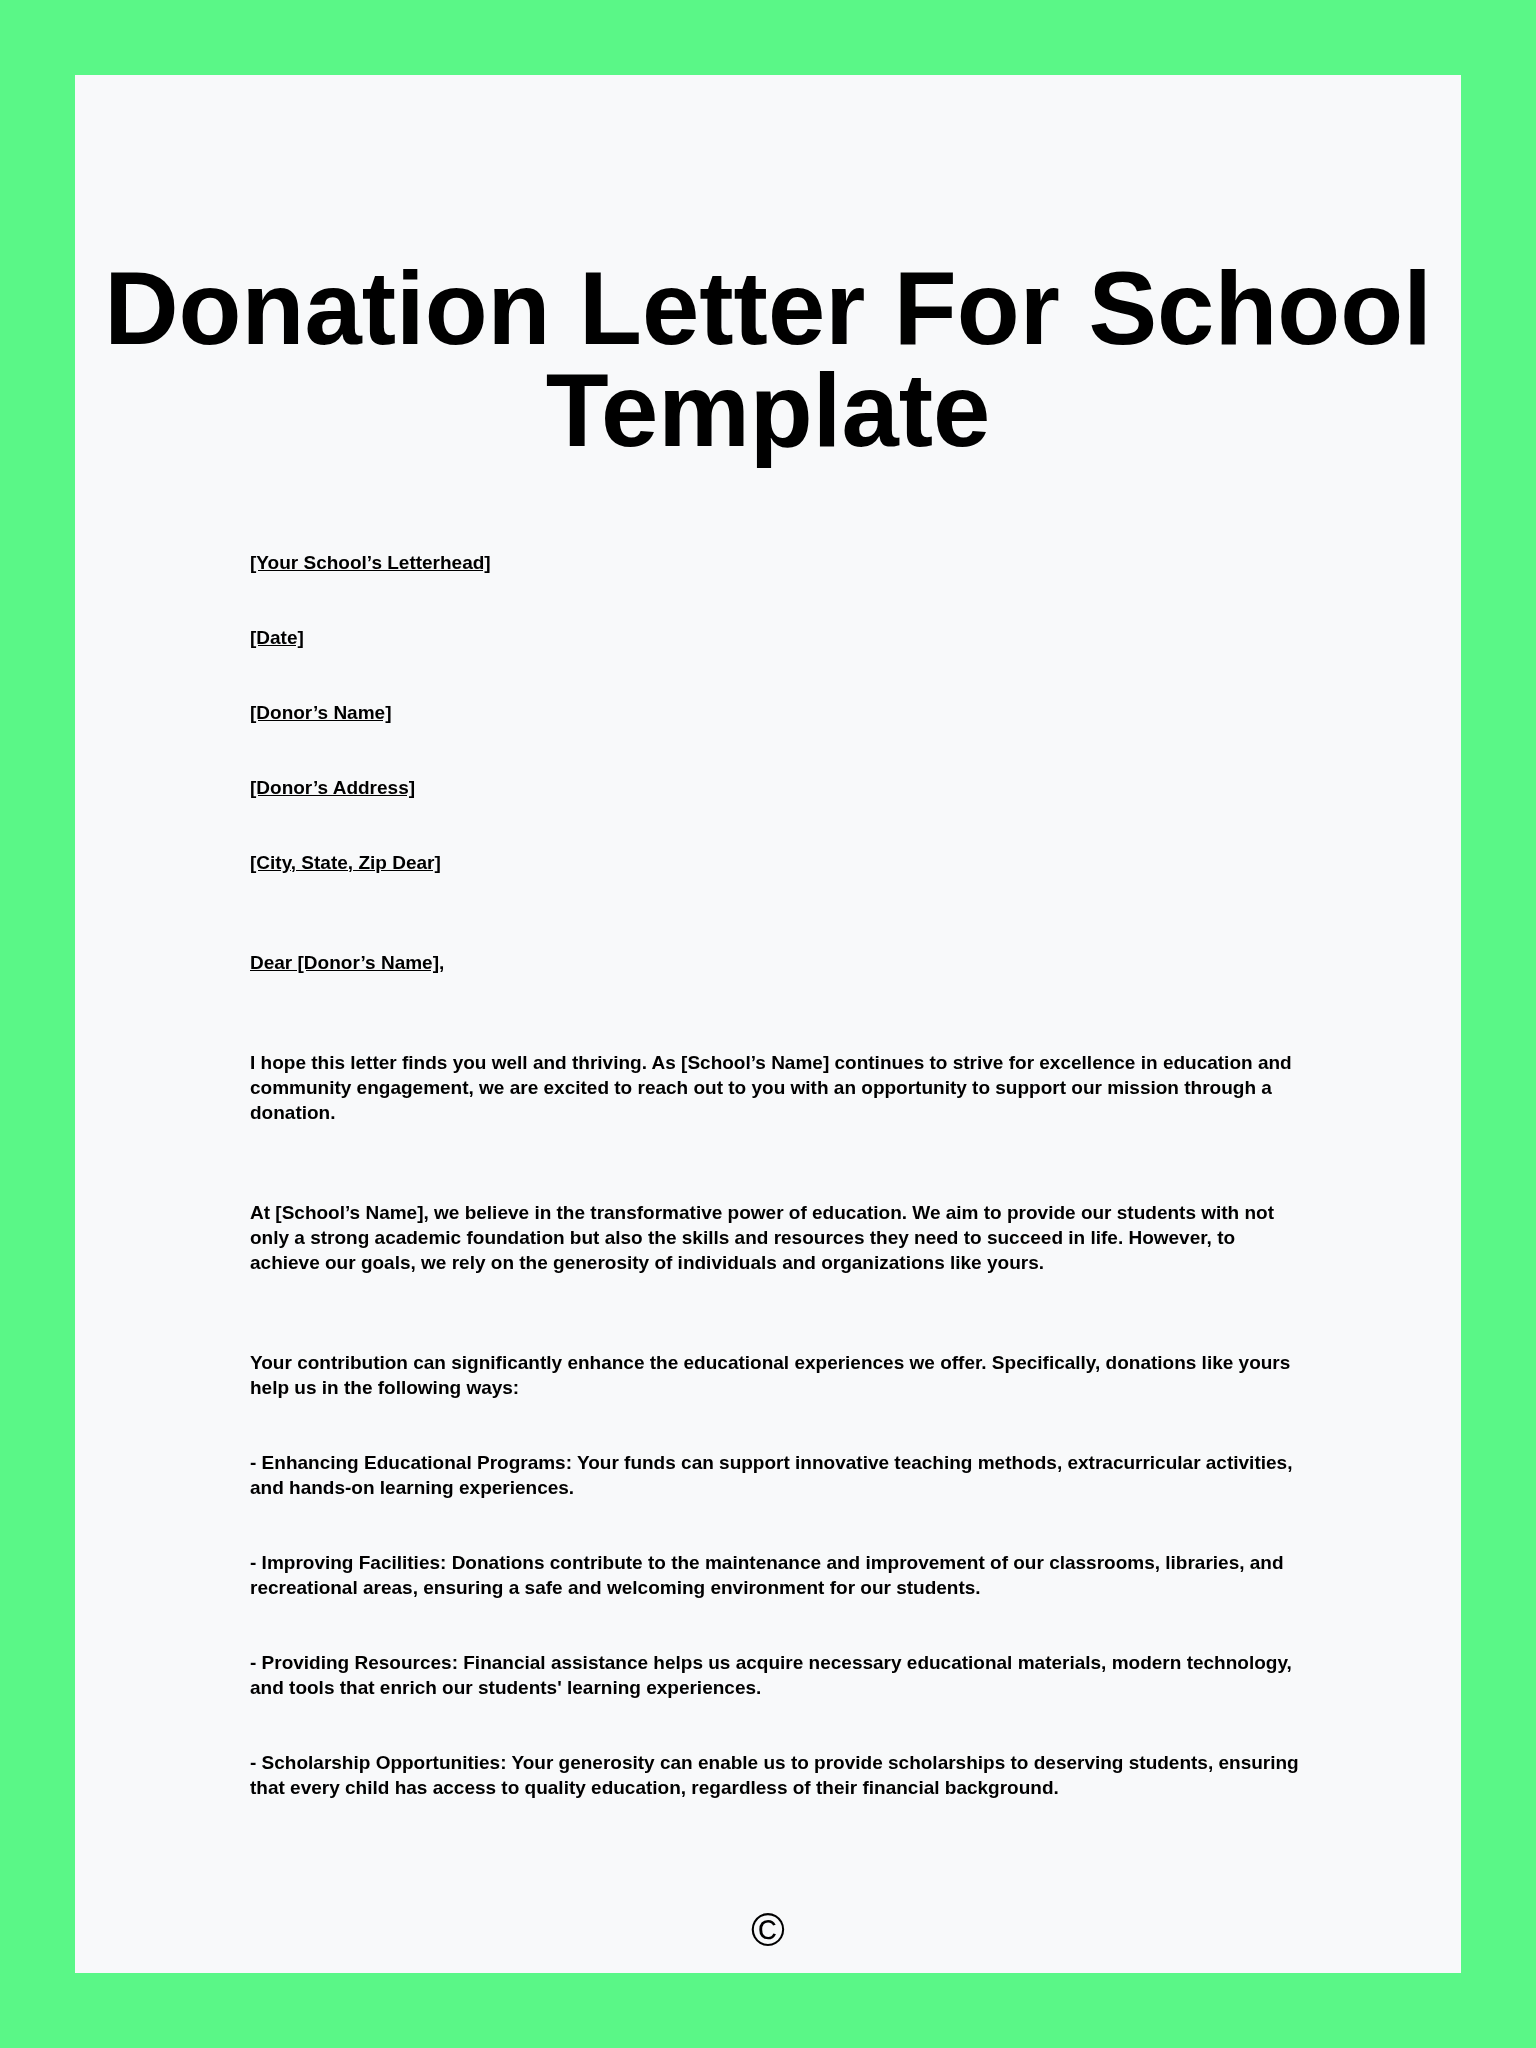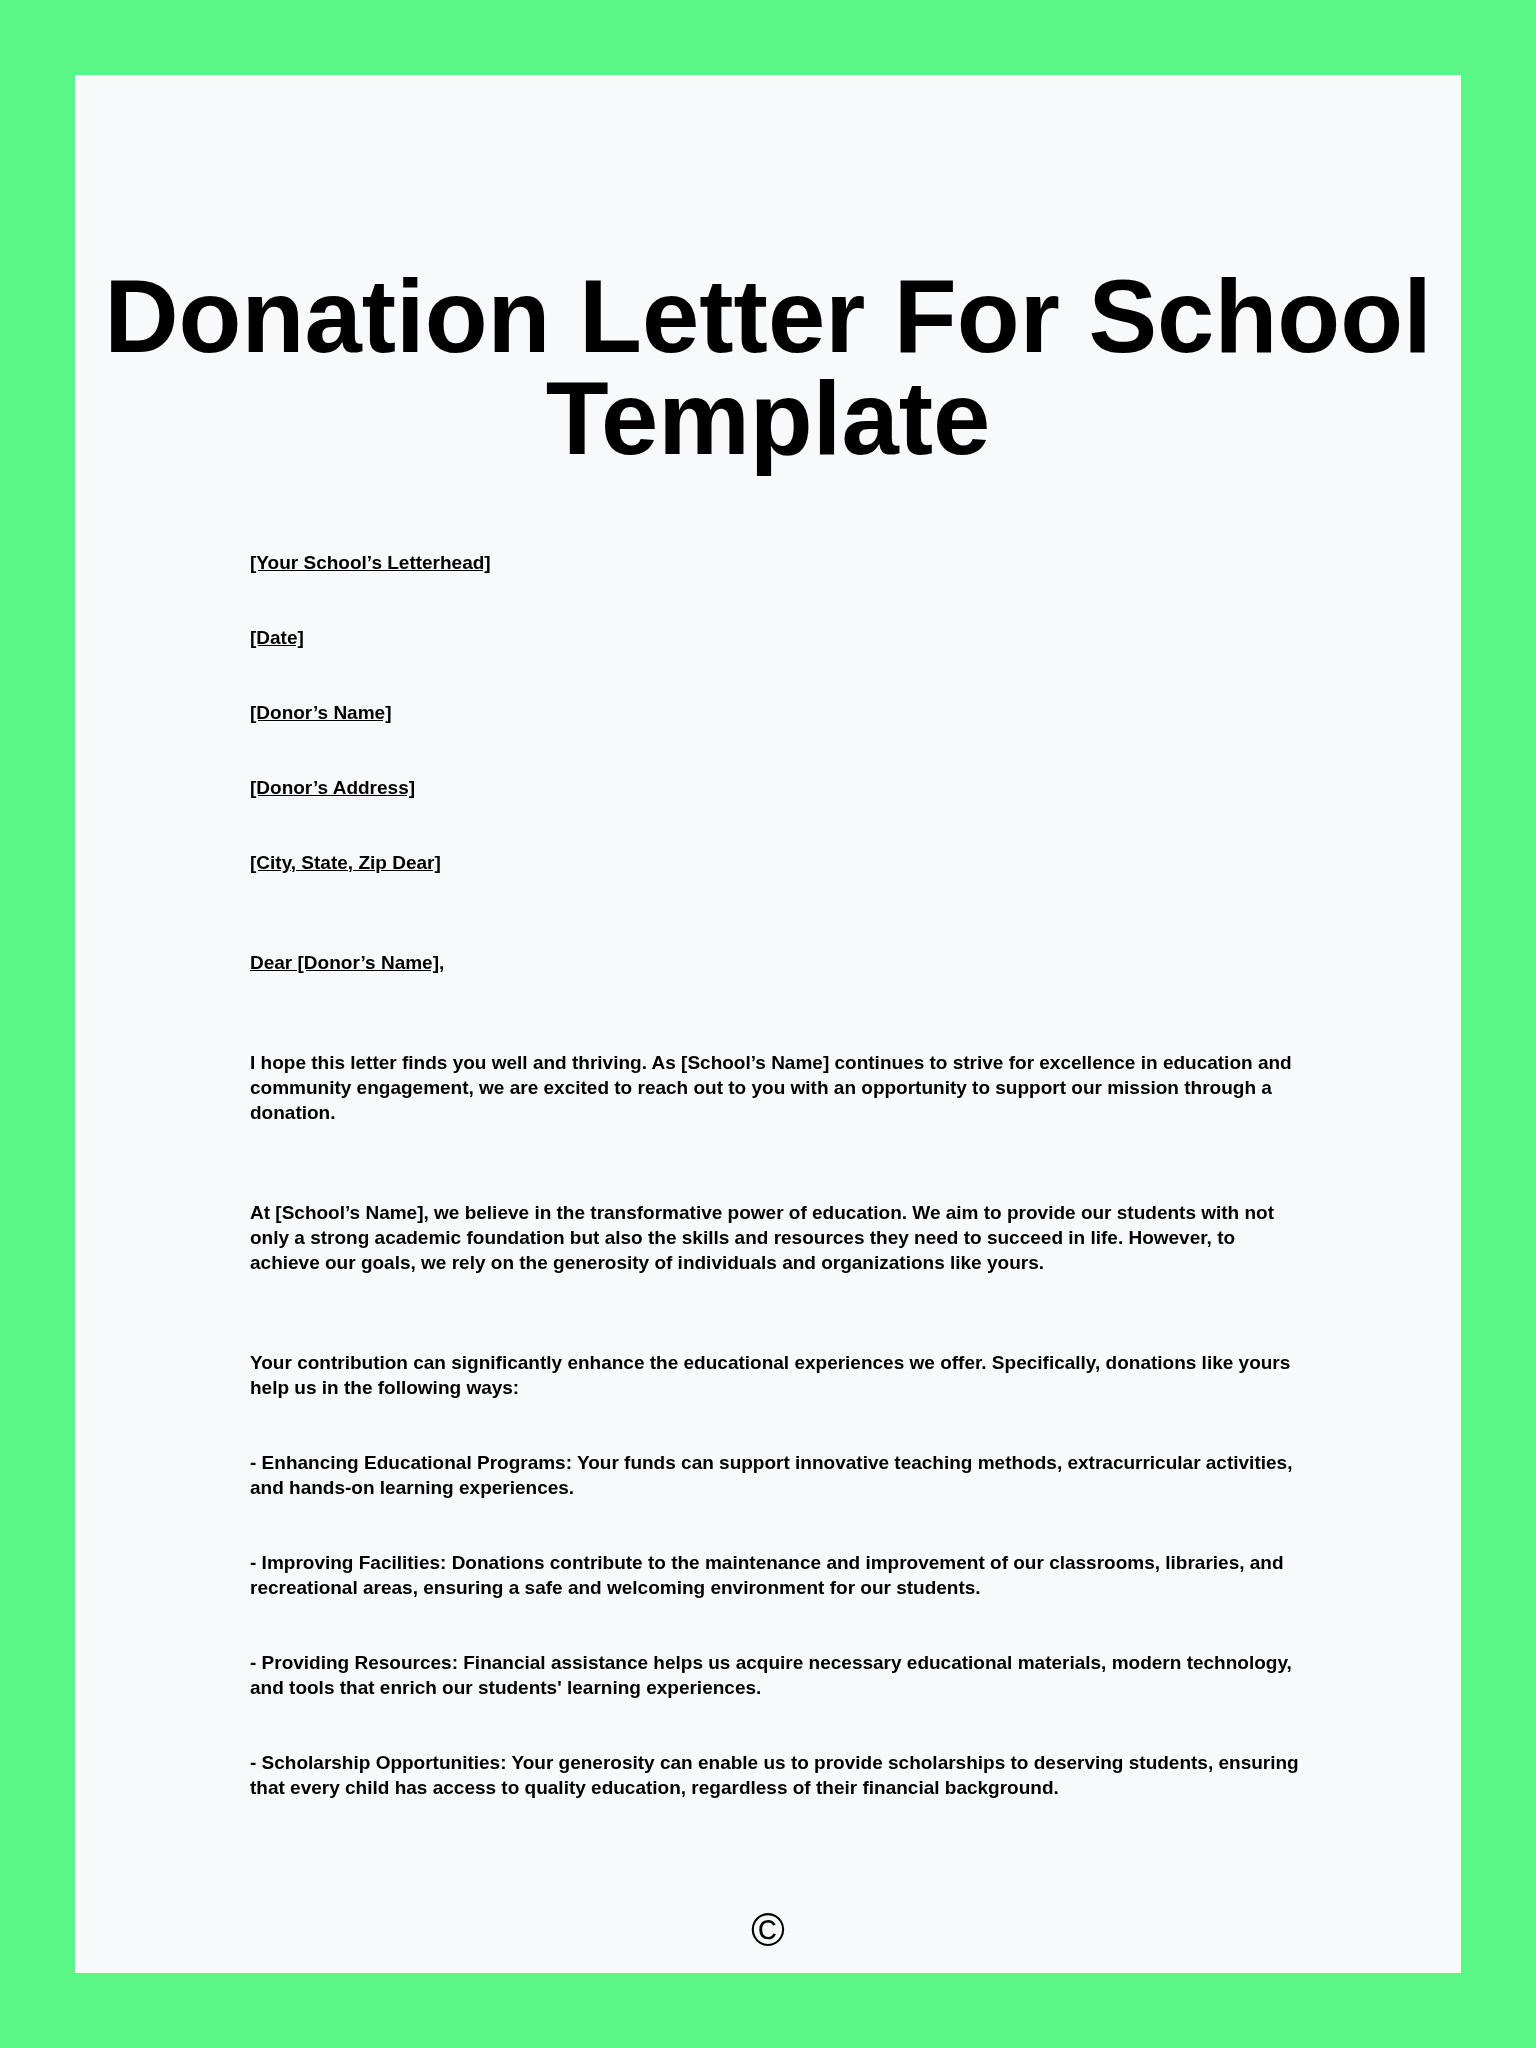--- a/index.html
+++ b/index.html
@@ -18,21 +18,21 @@
     background: #F8F9FA;
   }
   .title {
     position: absolute;
     left: 0; right: 0; top: 175px;
     text-align: center;
     font-weight: bold;
     font-size: 103px;
     line-height: 102px;
     letter-spacing: 0px;
-    margin: 16px;
+    margin: 8px;
   }
   .title span { display: block; }
   .letter {
     position: absolute;
     left: 175px; top: 0;
     width: 1080px;
     font-weight: bold;
     font-size: 19px;
     line-height: 25px;
   }

